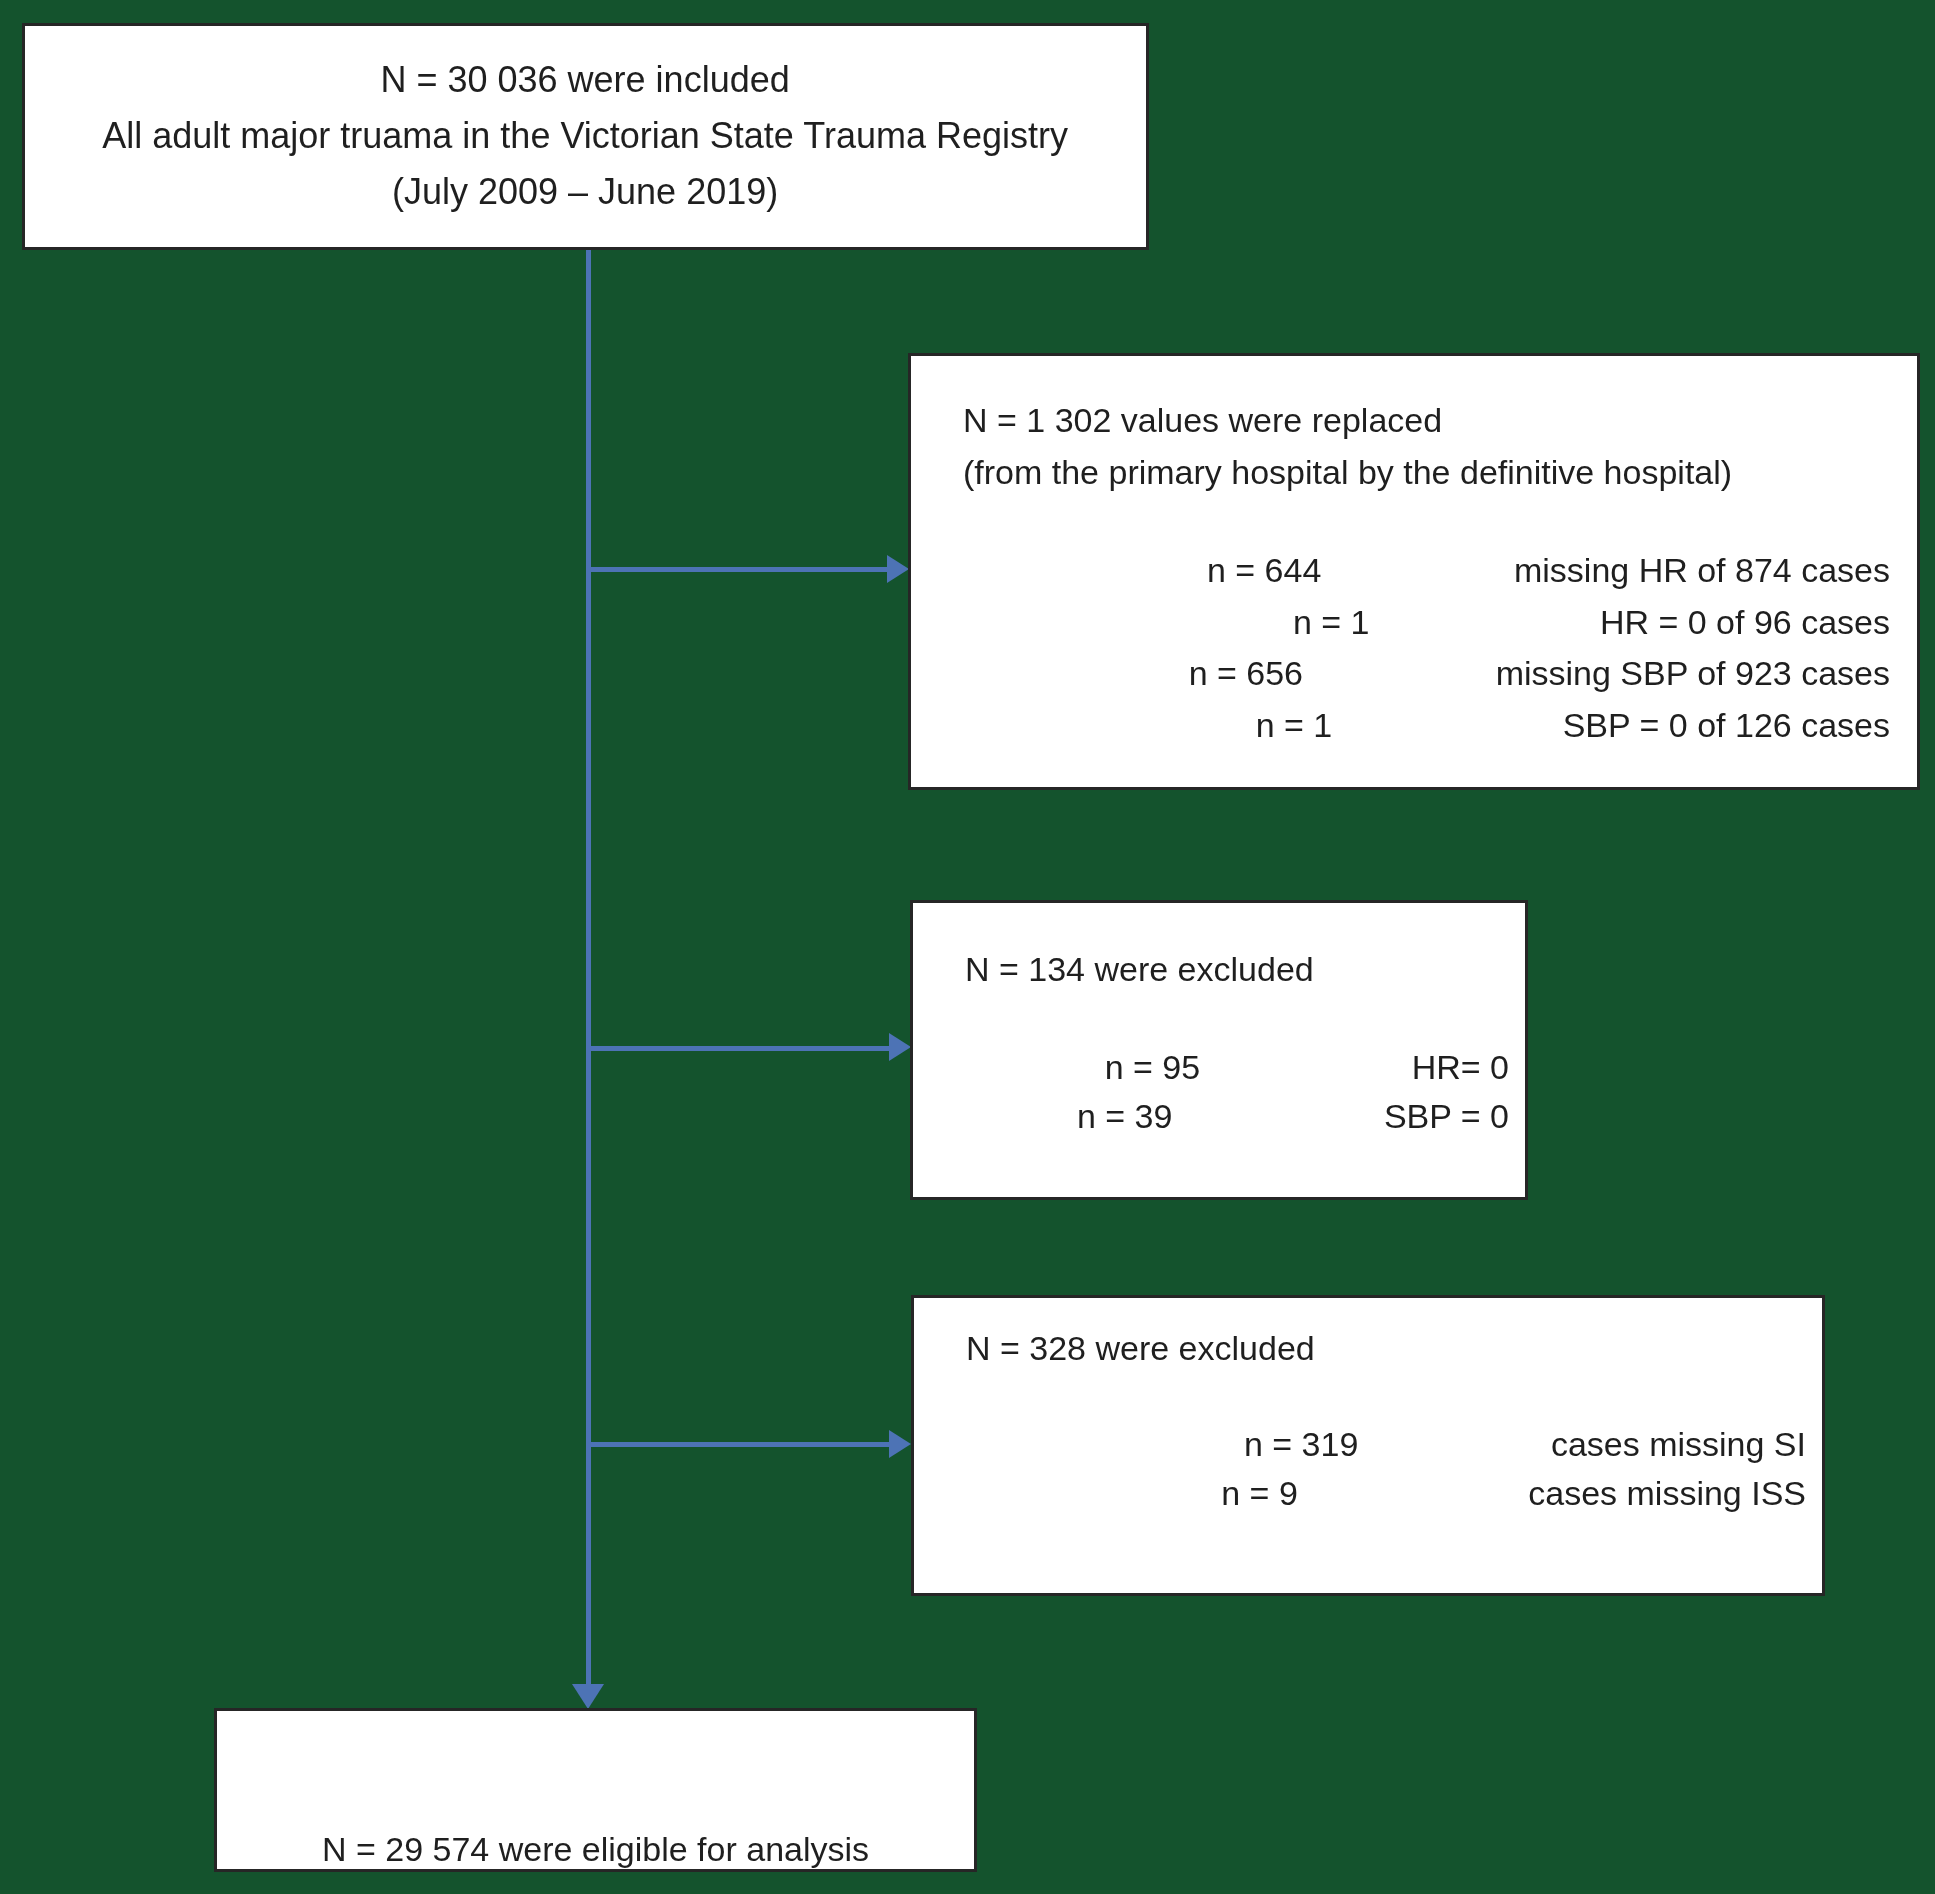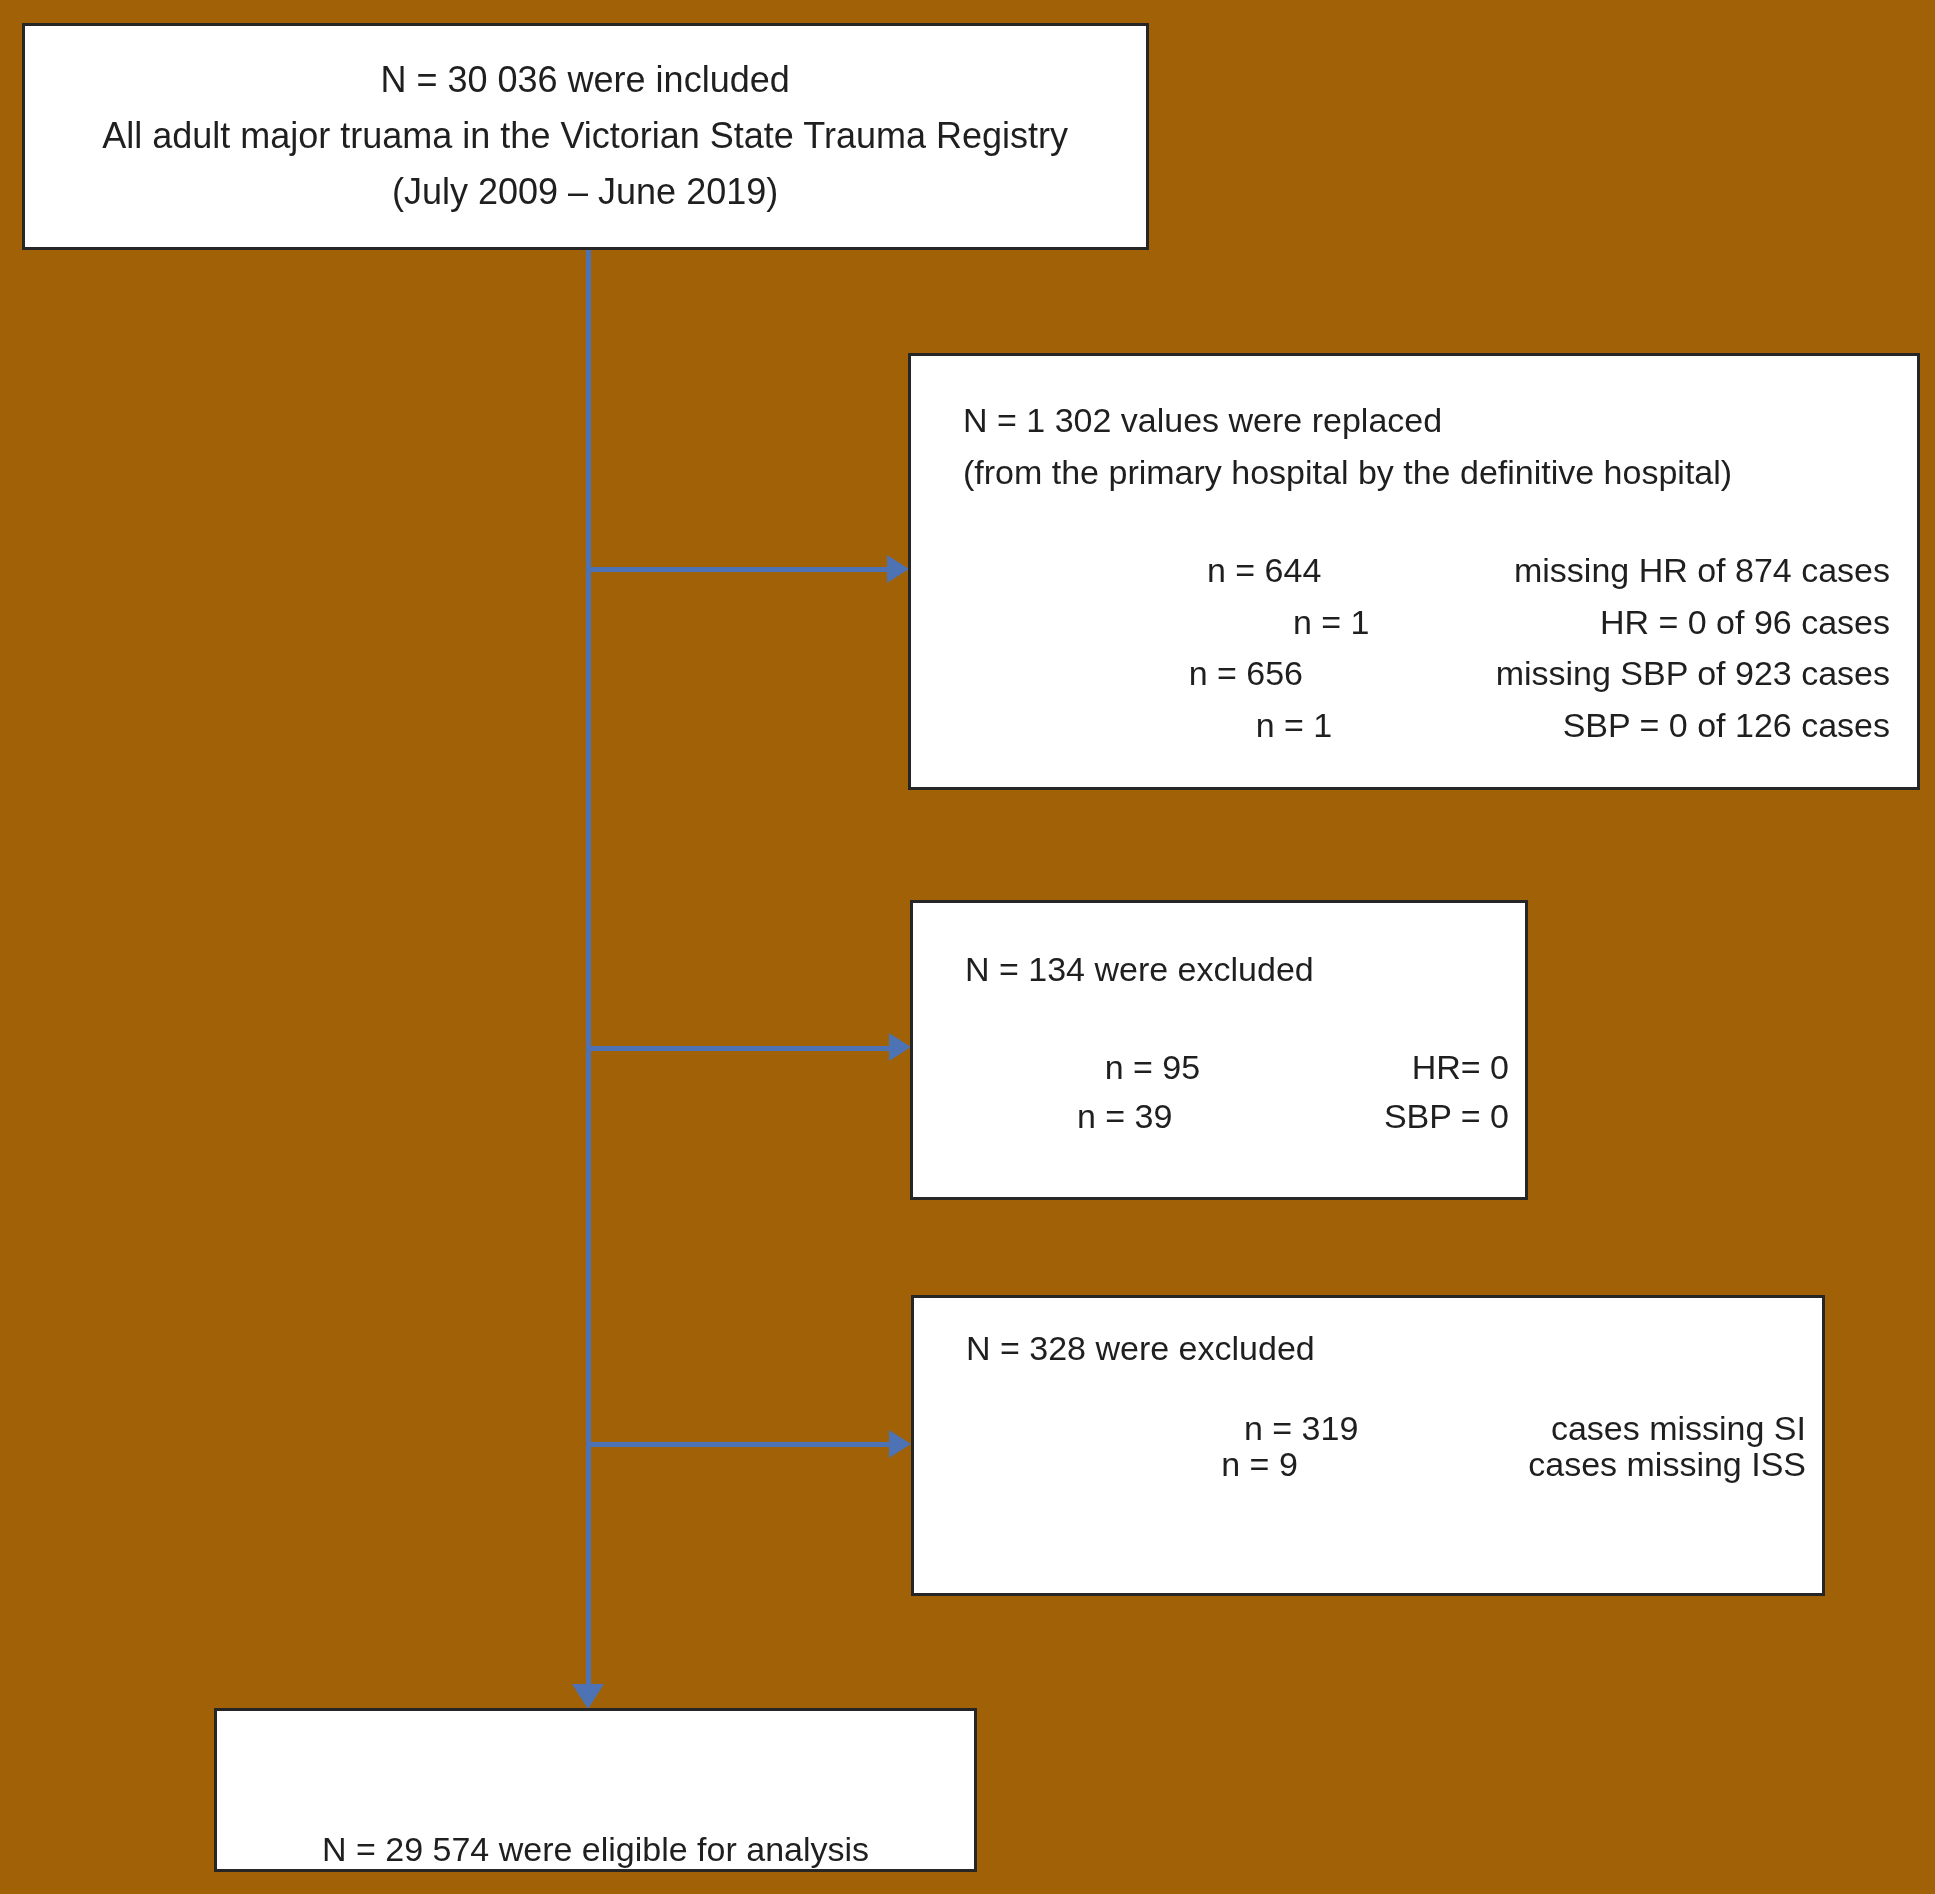--- a/index.html
+++ b/index.html
@@ -10,21 +10,21 @@
   body {
     width: 1936px;
     height: 1895px;
     font-family: "Liberation Sans", sans-serif;
     color: #1f1f1f;
   }
   #canvas {
     position: relative;
     width: 1936px;
     height: 1895px;
-    background: #a16207;
+    background: #14532d;
     overflow: hidden;
   }
   .box {
     position: absolute;
     background: #ffffff;
     border: 3.2px solid #262626;
     box-sizing: border-box;
   }
   
   .top-box {
@@ -58,21 +58,21 @@
   }
   .side-title { line-height: 52px; }
   .rows {
     display: flex;
     flex-direction: column;
     margin-left: 72px;
     align-items: flex-end;
   }
   .rows.r4 { margin-top: 54px; gap: 15.6px; }
   .rows.r2a { margin-top: 54px; gap: 13px; }
-  .rows.r2b { margin-top: 36px; }
+  .rows.r2b { margin-top: 52px; gap: 13px; }
   .row {
     display: grid;
     grid-template-columns: 307px auto;
     line-height: 36px;
     white-space: nowrap;
   }
   
   .bottom-box {
     left: 214px; top: 1708px;
     width: 763px; height: 164px;

